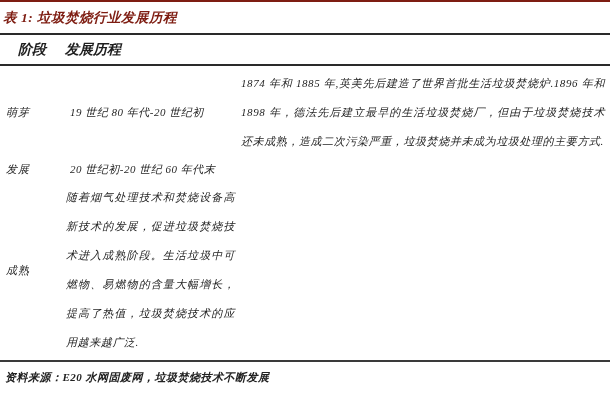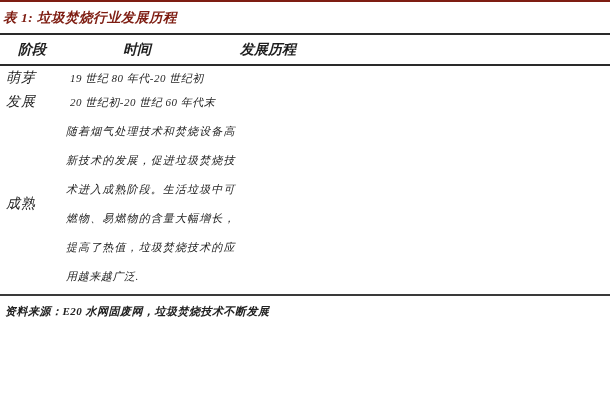--- a/index.html
+++ b/index.html
@@ -37,21 +37,21 @@
     font-size: 14px;
     height: 31px;
   }
   .th-stage { padding-left: 18px; }
   .th-time  { padding-left: 58px; }
   .th-history { text-align: left; }
 
   .body-row { padding: 3px 0; }
   .cell-stage {
     padding-left: 6px;
-    font-size: 14px;
+    font-size: 11px;
     font-style: italic;
     letter-spacing: 1px;
     align-self: center;
   }
   .cell-time {
     padding-left: 5px;
     font-size: 11px;
     font-style: italic;
     letter-spacing: 0.5px;
     align-self: center;
@@ -82,27 +82,27 @@
 <body>
 
 <div class="report-table">
 
   <div class="accent-top"></div>
 
   <div class="table-title">表 1: 垃圾焚烧行业发展历程</div>
 
   <div class="grid-row header-row">
     <div class="th-stage">阶段</div>
-    <div class="th-time">时间</div>
     <div class="th-history">发展历程</div>
   </div>
 
   <div class="grid-row body-row">
     <div class="cell-stage">萌芽</div>
     <div class="cell-time">19 世纪 80 年代-20 世纪初</div>
+    <div class="cell-history">1874 年和 1885 年,英美先后建造了世界首批生活垃圾焚烧炉.1896 年和 1898 年，德法先后建立最早的生活垃圾焚烧厂，但由于垃圾焚烧技术还未成熟，造成二次污染严重，垃圾焚烧并未成为垃圾处理的主要方式.</div>
   </div>
 
   <div class="grid-row body-row">
     <div class="cell-stage">发展</div>
     <div class="cell-time">20 世纪初-20 世纪 60 年代末</div>
   </div>
 
   <div class="grid-row body-row">
     <div class="cell-stage">成熟</div>
     <div class="cell-history">随着烟气处理技术和焚烧设备高新技术的发展，促进垃圾焚烧技术进入成熟阶段。生活垃圾中可燃物、易燃物的含量大幅增长，提高了热值，垃圾焚烧技术的应用越来越广泛.</div>

